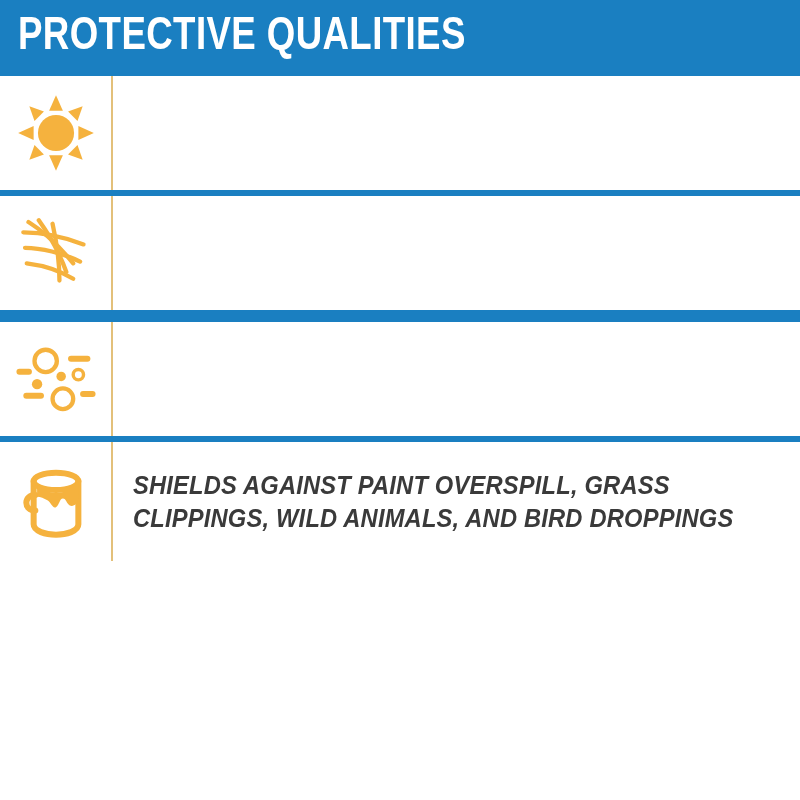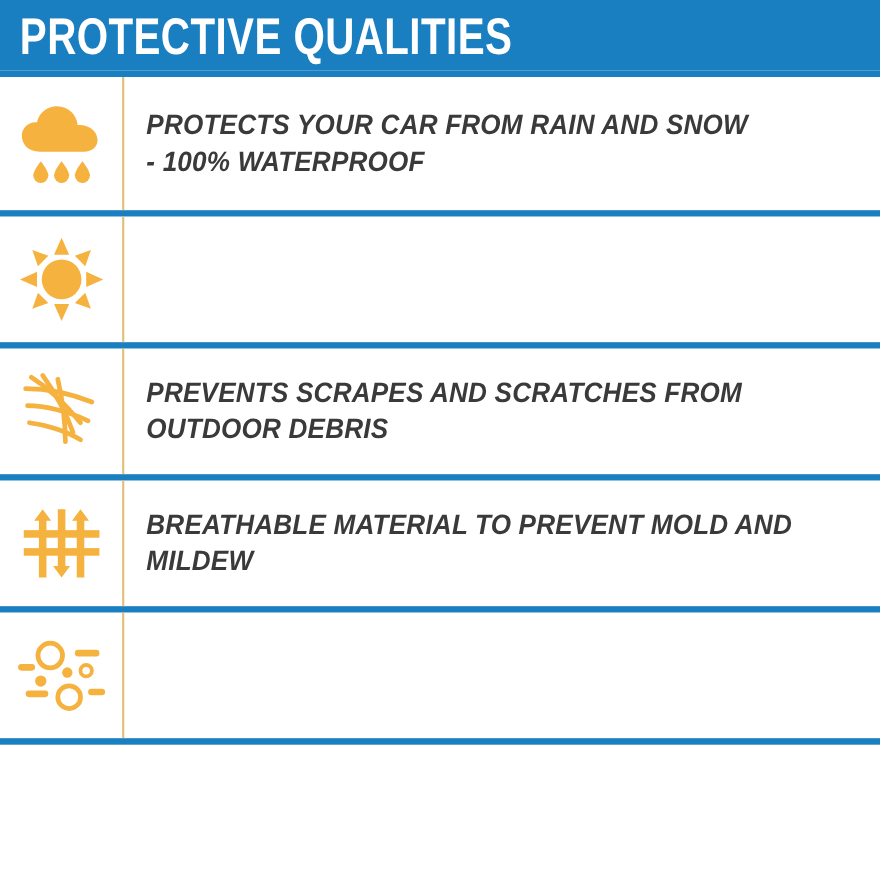--- a/index.html
+++ b/index.html
@@ -106,38 +106,20 @@
 <div id="infographic">
 
   <div class="header-bar">
     <div class="header-title">PROTECTIVE QUALITIES</div>
   </div>
 
   <div class="rows">
 
     <div class="row-divider"></div>
 
-    <div class="row" style="height:121px">
-      <div class="icon-cell">
-        <svg class="icon-svg" width="86" height="86" viewBox="0 0 100 100" aria-hidden="true">
-          <g fill="#f5b23e">
-            <path d="M27 58 C14 58 8 50 8 41 C8 32 16 26 24 27 C26 17 35 10 45 10
-                     C57 10 66 19 67 30 C78 29 88 36 88 46 C88 53 82 58 74 58 Z"></path>
-            <path d="M28 68 C28 68 20 78 20 83 a8 8 0 0 0 16 0 C36 78 28 68 28 68 Z"></path>
-            <path d="M50 68 C50 68 42 78 42 83 a8 8 0 0 0 16 0 C58 78 50 68 50 68 Z"></path>
-            <path d="M72 68 C72 68 64 78 64 83 a8 8 0 0 0 16 0 C80 78 72 68 72 68 Z"></path>
-          </g>
-        </svg>
-      </div>
-      <div class="vrule"></div>
-      <div class="text-cell">
-        <div class="row-text">PROTECTS YOUR CAR FROM RAIN AND SNOW</div>
-        <div class="row-text">- 100% WATERPROOF</div>
-      </div>
-    </div>
 
     <div class="row-divider"></div>
 
     <div class="row" style="height:114px">
       <div class="icon-cell">
         <svg class="icon-svg" width="86" height="86" viewBox="0 0 100 100" aria-hidden="true">
           <g fill="#f5b23e">
             <circle cx="50" cy="50" r="21"></circle>
             <g>
               <polygon points="50,6 58,24 42,24"></polygon>
@@ -164,50 +146,24 @@
             <path d="M18 14 C34 24 52 40 70 62"></path>
             <path d="M30 12 C40 26 52 44 62 72"></path>
             <path d="M46 16 C50 34 54 56 54 82"></path>
             <path d="M12 26 C30 26 56 30 82 40"></path>
             <path d="M14 44 C32 44 58 50 78 60"></path>
             <path d="M16 62 C32 64 54 70 70 80"></path>
           </g>
         </svg>
       </div>
       <div class="vrule"></div>
-      <div class="text-cell">
-        <div class="row-text">PREVENTS SCRAPES AND SCRATCHES FROM</div>
-        <div class="row-text">OUTDOOR DEBRIS</div>
-      </div>
-    </div>
-
-    <div class="row-divider"></div>
-
-    <div class="row" style="height:114px">
-      <div class="icon-cell">
-        <svg class="icon-svg" width="86" height="86" viewBox="0 0 100 100" aria-hidden="true">
-          <g fill="#f5b23e">
-
-            <path d="M21 26 L30 14 L39 26 L34 26 L34 86 L26 86 L26 26 Z"></path>
-
-            <path d="M41 74 L50 86 L59 74 L54 74 L54 14 L46 14 L46 74 Z"></path>
-
-            <path d="M61 26 L70 14 L79 26 L74 26 L74 86 L66 86 L66 26 Z"></path>
-
-            <rect x="10" y="36" width="80" height="8"></rect>
-            <rect x="10" y="55" width="80" height="8"></rect>
-          </g>
-        </svg>
-      </div>
-      <div class="vrule"></div>
-      <div class="text-cell">
-        <div class="row-text">BREATHABLE MATERIAL TO PREVENT MOLD AND</div>
-        <div class="row-text">MILDEW</div>
-      </div>
-    </div>
+    </div>
+
+    <div class="row-divider"></div>
+
 
     <div class="row-divider"></div>
 
     <div class="row" style="height:114px">
       <div class="icon-cell">
         <svg class="icon-svg" width="86" height="86" viewBox="0 0 100 100" aria-hidden="true">
           <g fill="#f5b23e" stroke="#f5b23e">
             <circle cx="38" cy="29" r="13" fill="none" stroke-width="5"></circle>
             <circle cx="58" cy="73" r="12" fill="none" stroke-width="5"></circle>
             <circle cx="76" cy="45" r="6" fill="none" stroke-width="4"></circle>
@@ -218,15 +174,41 @@
             <rect x="12" y="66" width="24" height="7" rx="3.5" stroke="none"></rect>
             <rect x="78" y="64" width="18" height="7" rx="3.5" stroke="none"></rect>
           </g>
         </svg>
       </div>
       <div class="vrule"></div>
     </div>
 
     <div class="row-divider"></div>
 
+    <div class="row" style="height:119px">
+      <div class="icon-cell">
+        <svg class="icon-svg" width="86" height="86" viewBox="0 0 100 100" aria-hidden="true">
+          <g fill="none" stroke="#f5b23e" stroke-width="7" stroke-linecap="round" stroke-linejoin="round">
+
+            <path d="M26 42 C12 42 12 60 26 60"></path>
+
+            <path d="M24 26 L24 76 C24 84 38 88 50 88 C62 88 76 84 76 76 L76 26"></path>
+
+            <ellipse cx="50" cy="26" rx="26" ry="10"></ellipse>
+          </g>
+          <g fill="#f5b23e">
+
+            <path d="M28 30 C38 40 52 42 64 36 C70 33 74 29 76 26
+                     L76 46 C76 52 70 56 66 54 C62 52 62 46 58 46
+                     C54 46 54 54 50 56 C46 58 44 50 40 48
+                     C36 46 32 44 28 44 Z"></path>
+          </g>
+        </svg>
+      </div>
+      <div class="vrule"></div>
+      <div class="text-cell">
+        <div class="row-text">SHIELDS AGAINST PAINT OVERSPILL, GRASS</div>
+        <div class="row-text">CLIPPINGS, WILD ANIMALS, AND BIRD DROPPINGS</div>
+      </div>
+    </div>
 
   </div>
 </div>
 
 </body></html>

